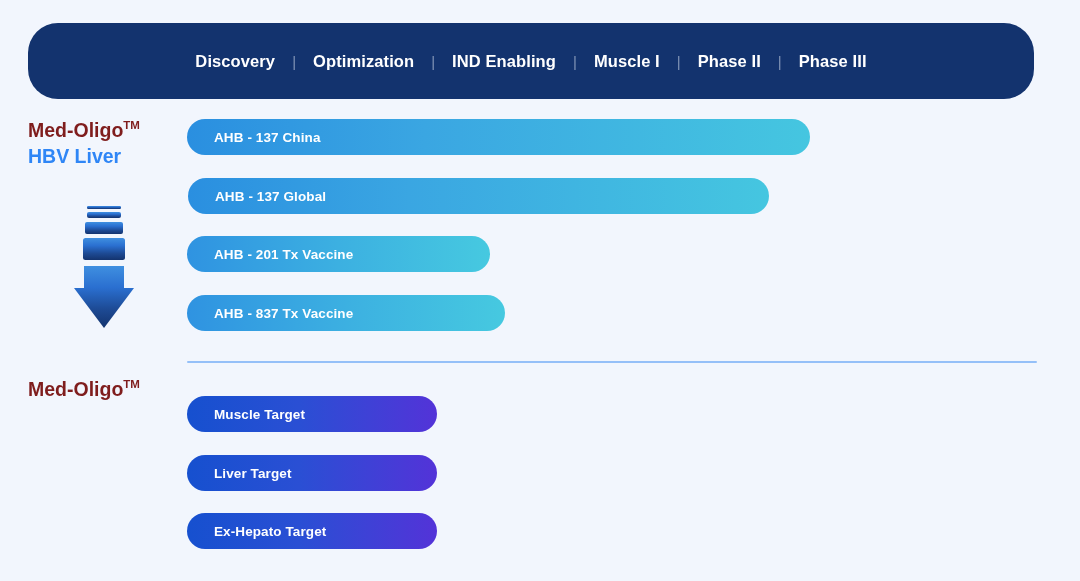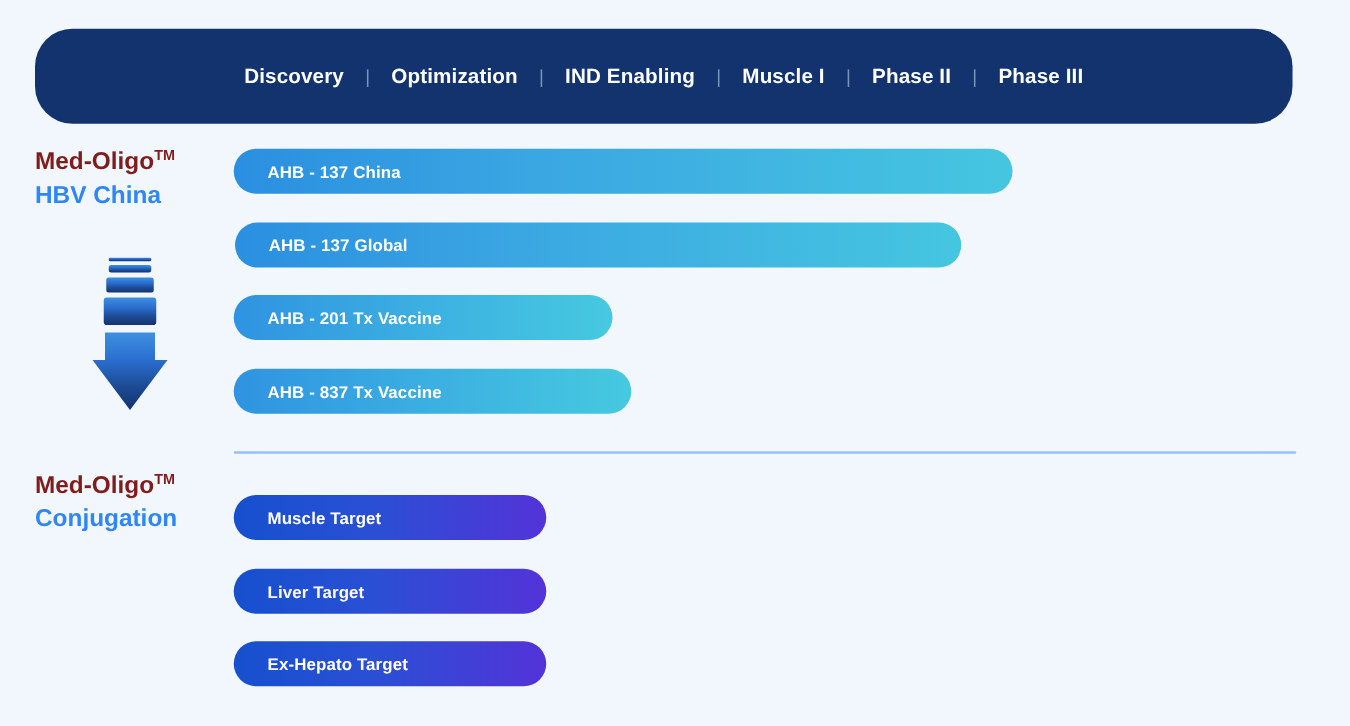--- a/index.html
+++ b/index.html
@@ -129,21 +129,21 @@
   <span class="phase-sep">|</span>
   <span class="phase-item">Muscle I</span>
   <span class="phase-sep">|</span>
   <span class="phase-item">Phase II</span>
   <span class="phase-sep">|</span>
   <span class="phase-item">Phase III</span>
 </div>
 
 <div class="group-label" id="group-label-hbv">
   <div class="lbl-main"><span>Med-Oligo</span><span class="tm">TM</span></div>
-  <div class="lbl-sub">HBV China</div>
+  <div class="lbl-sub">HBV Liver</div>
 </div>
 
 <div id="down-arrow-icon">
   <svg width="62" height="124" viewBox="0 0 62 124" xmlns="http://www.w3.org/2000/svg">
     <defs>
       <linearGradient id="arrowGrad" x1="0" y1="0" x2="0" y2="1">
         <stop offset="0%" stop-color="#3f8fe0"></stop>
         <stop offset="35%" stop-color="#2a6fd0"></stop>
         <stop offset="70%" stop-color="#1d4a94"></stop>
         <stop offset="100%" stop-color="#13336e"></stop>
@@ -170,21 +170,20 @@
 </div>
 
 <div class="bar bar-cyan" style="left:187px; top:295px; width:318px; background:linear-gradient(90deg,#2f93e1 0%,#3cb0e1 50%,#46c9e0 100%);">
   <span class="bar-label">AHB - 837 Tx Vaccine</span>
 </div>
 
 <div id="section-divider"></div>
 
 <div class="group-label" id="group-label-aso">
   <div class="lbl-main"><span>Med-Oligo</span><span class="tm">TM</span></div>
-  <div class="lbl-sub">Conjugation</div>
 </div>
 
 <div class="bar bar-purple" style="left:187px; top:396px; width:250px;">
   <span class="bar-label">Muscle Target</span>
 </div>
 
 <div class="bar bar-purple" style="left:187px; top:455px; width:250px;">
   <span class="bar-label">Liver Target</span>
 </div>
 

